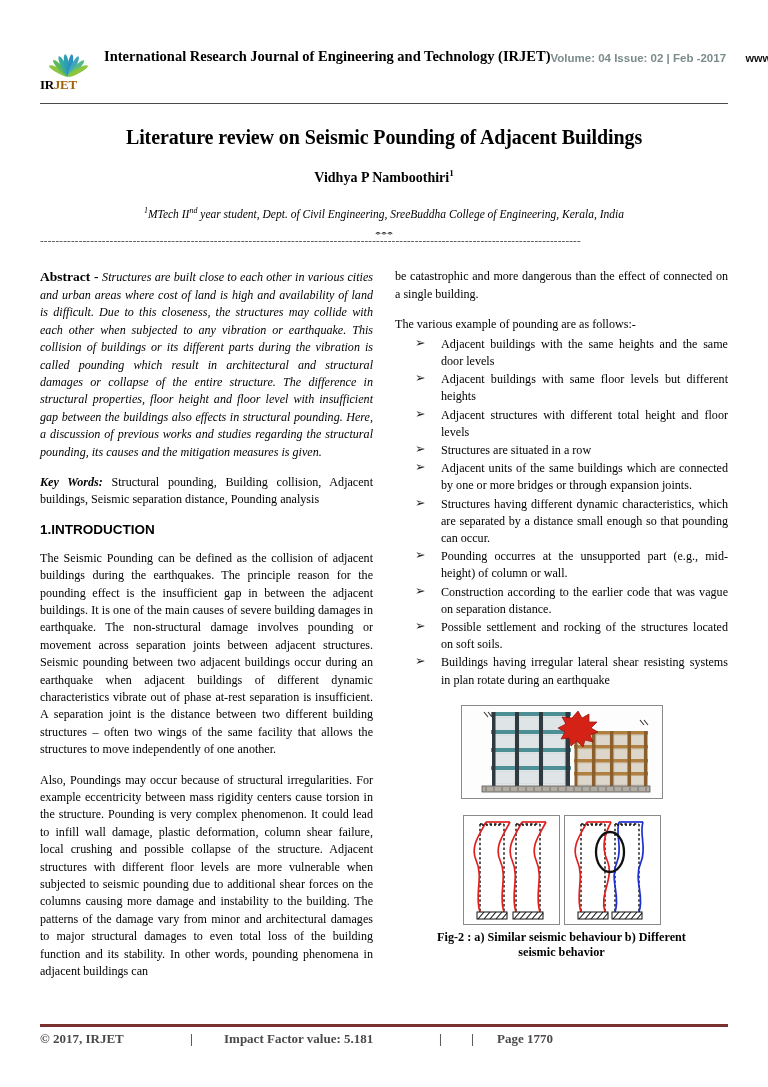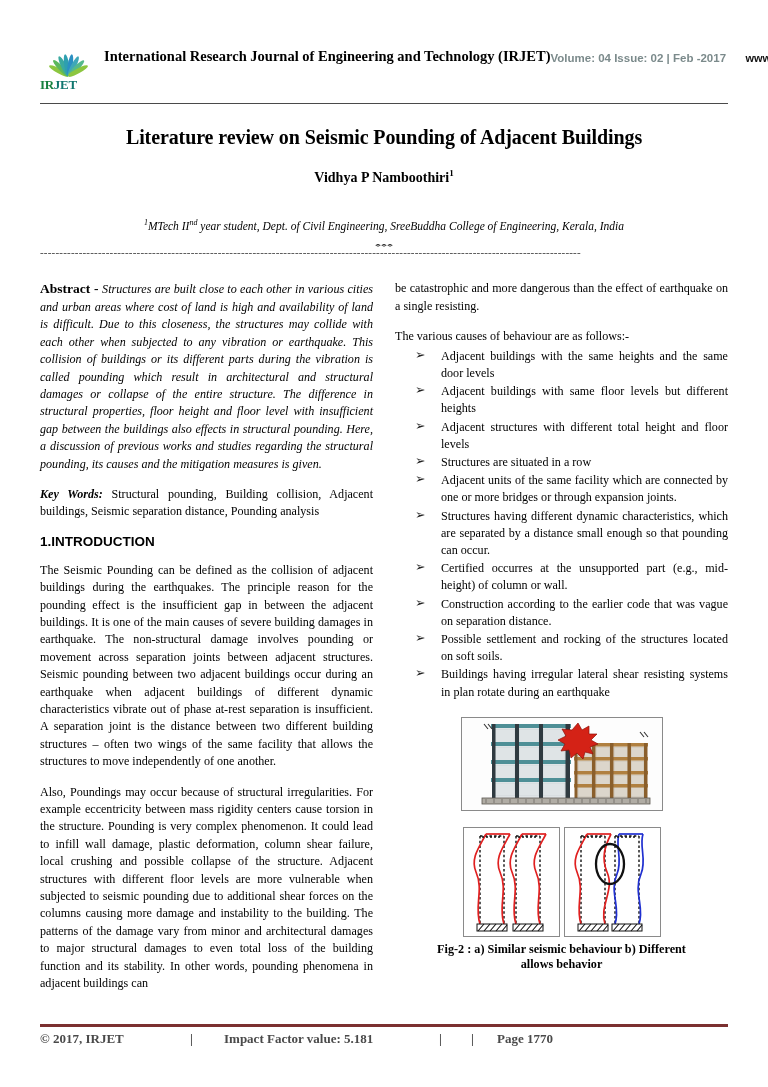--- a/index.html
+++ b/index.html
@@ -52,22 +52,22 @@
   }
   .logo-word {
     position: absolute;
     left: 0;
     top: 31px;
     font-family: "Liberation Serif", serif;
     font-weight: bold;
     font-size: 13px;
     letter-spacing: -0.3px;
   }
-  .logo-word .ir { color: #15803d; }
-  .logo-word .et { color: #0f766e; }
+  .logo-word .ir { color: #000000; }
+  .logo-word .et { color: #a16207; }
 
   .masthead-mid {
     flex: 1 1 auto;
     padding-left: 6px;
     display: flex;
     flex-direction: row;
     justify-content: flex-start;
   }
   .journal-title {
     font-family: "Liberation Serif", serif;
@@ -127,21 +127,21 @@
     font-weight: bold;
     font-size: 14px;
     margin-top: 19px;
   }
   .author sup { font-size: 9px; }
   .affiliation {
     text-align: center;
     font-family: "Liberation Serif", serif;
     font-style: italic;
     font-size: 11.5px;
-    margin-top: 32px;
+    margin-top: 20px;
   }
   .affiliation sup { font-size: 8px; font-style: italic; }
 
   .star-rule {
     margin-top: 13px;
     position: relative;
     height: 14px;
     font-family: "Liberation Serif", serif;
     font-size: 11px;
     line-height: 11px;
@@ -356,33 +356,33 @@
 
       <p class="body keywords"><span class="kw-lead">Key Words:</span><span>   Structural pounding, Building collision, Adjacent buildings, Seismic separation distance, Pounding analysis</span></p>
 
       <h2 class="section">1.INTRODUCTION</h2>
 
       <p class="body intro-lead">The Seismic Pounding can be defined as the collision of adjacent buildings during the earthquakes. The principle reason for the pounding effect is the insufficient gap in between the adjacent buildings. It is one of the main causes of severe building damages in earthquake. The non-structural damage involves pounding or movement across separation joints between adjacent structures. Seismic pounding between two adjacent buildings occur during an earthquake when adjacent buildings of different dynamic characteristics vibrate out of phase at-rest separation is insufficient. A separation joint is the distance between two different building  structures – often two wings of the same facility that allows the structures to move independently of one another.</p>
       <p class="body">Also, Poundings may occur because of structural irregularities. For example eccentricity between mass rigidity centers cause torsion in the structure. Pounding is very complex phenomenon. It could lead to infill wall damage, plastic deformation, column shear failure, local crushing and possible collapse of the structure. Adjacent structures with different floor levels are more vulnerable when subjected to seismic pounding due to additional shear forces on the columns causing more damage and instability to the building. The patterns of the damage vary from minor and architectural damages to major structural damages to even total loss of the building function and its stability. In other words, pounding phenomena in adjacent buildings can</p>
     </div>
 
     <div class="col">
-      <p class="body">be catastrophic and more dangerous than the effect of earthquake on a single resisting.</p>
-
-
-      <p class="body" style="margin-bottom:2px;">The various causes of behaviour are as follows:-</p>
+      <p class="body">be catastrophic and more dangerous than the effect of connected on a single building.</p>
+
+
+      <p class="body" style="margin-bottom:2px;">The various example of pounding are as follows:-</p>
 
       <ul class="arrow-list">
         <li><span class="bullet">➢</span><span>Adjacent buildings with the same heights and the same door levels</span></li>
         <li><span class="bullet">➢</span><span>Adjacent buildings with same floor levels but different heights</span></li>
         <li><span class="bullet">➢</span><span>Adjacent structures with different total height and floor levels</span></li>
         <li><span class="bullet">➢</span><span>Structures are situated in a row</span></li>
-        <li><span class="bullet">➢</span><span>Adjacent units of the same facility which are connected by one or more bridges or through expansion joints.</span></li>
+        <li><span class="bullet">➢</span><span>Adjacent units of the same buildings which are connected by one or more bridges or through expansion joints.</span></li>
         <li><span class="bullet">➢</span><span>Structures having different dynamic characteristics, which are separated by a distance small enough so that pounding can occur.</span></li>
-        <li><span class="bullet">➢</span><span>Certified occurres at the unsupported part (e.g., mid-height) of column or wall.</span></li>
+        <li><span class="bullet">➢</span><span>Pounding occurres at the unsupported part (e.g., mid-height) of column or wall.</span></li>
         <li><span class="bullet">➢</span><span>Construction according to the earlier code that was vague on separation distance.</span></li>
         <li><span class="bullet">➢</span><span>Possible settlement and rocking of the structures located on soft soils.</span></li>
         <li><span class="bullet">➢</span><span>Buildings having irregular lateral shear resisting systems in plan rotate during an earthquake</span></li>
       </ul>
 
       <div class="figure">
         <div class="fig1-frame">
           <svg width="200" height="92" viewBox="0 0 200 92">
             <rect x="0" y="0" width="200" height="92" fill="#fdfdfd"></rect>
 
@@ -565,21 +565,21 @@
               </g>
               <g stroke="#111" stroke-width="1.6" stroke-dasharray="2,2">
                 <path d="M18,9 L38,9"></path>
                   <path d="M52,9 L72,9"></path>
               </g>
             </svg>
           </div>
         </div>
         <div class="fig-caption">
           <div>Fig-2 : a) Similar seismic behaviour b) Different</div>
-          <div>allows behavior</div>
+          <div>seismic behavior</div>
         </div>
       </div>
     </div>
   </div>
 
   <div class="footer">
     <div class="footer-rule"></div>
     <div class="footer-row">
       <div class="cell f-copyright">© 2017, IRJET</div>
       <div class="cell f-sep1 sep">|</div>

